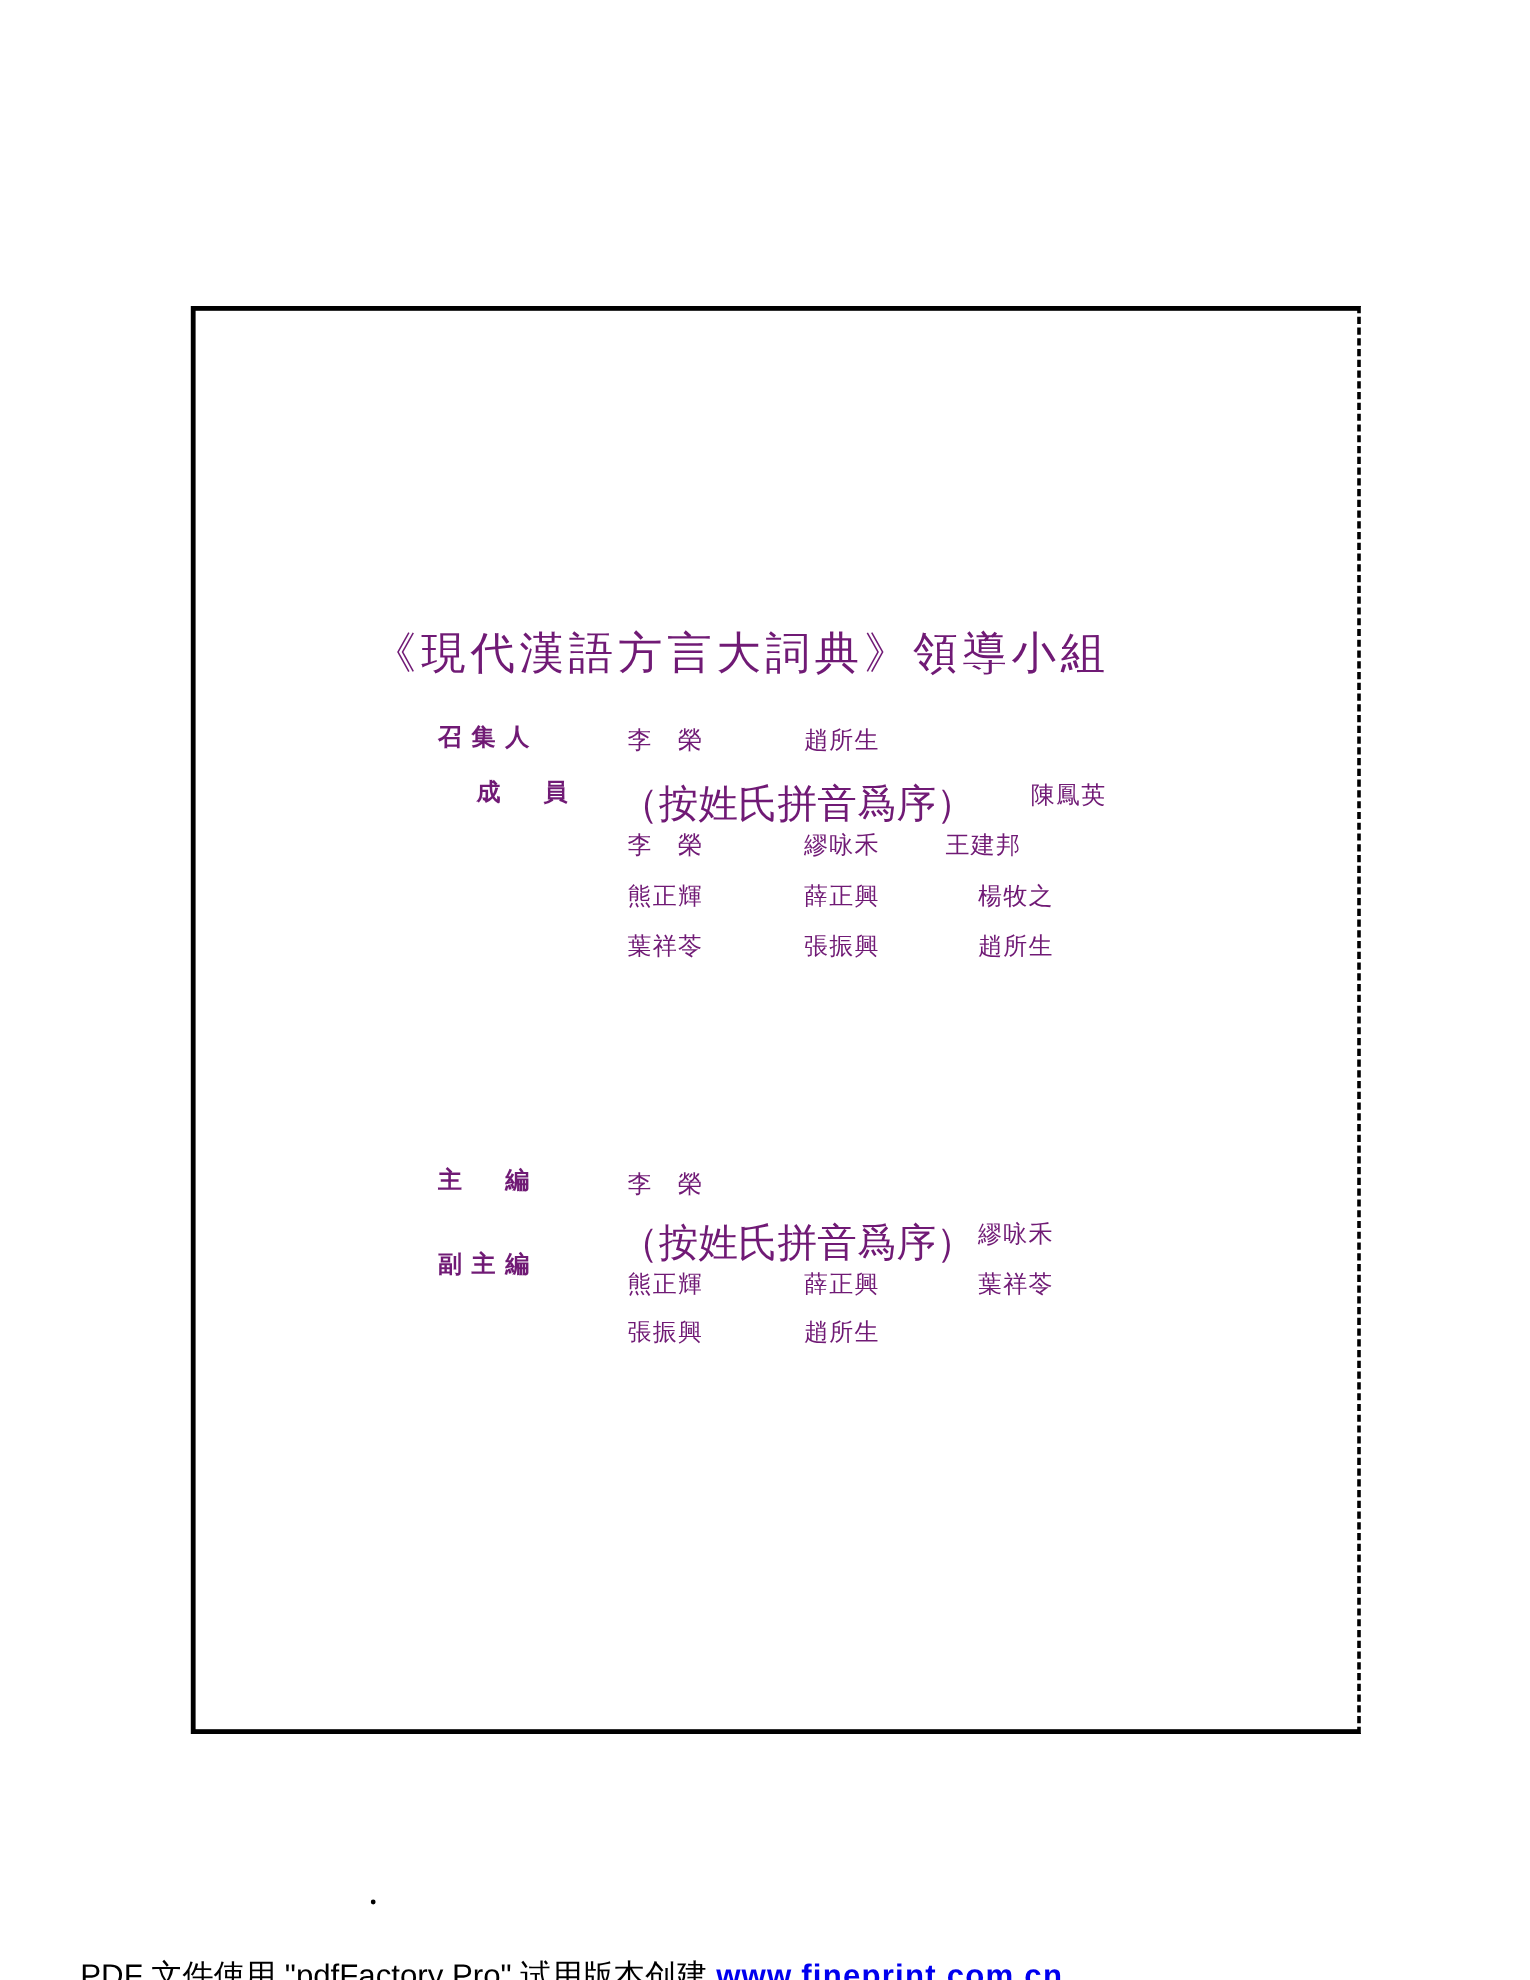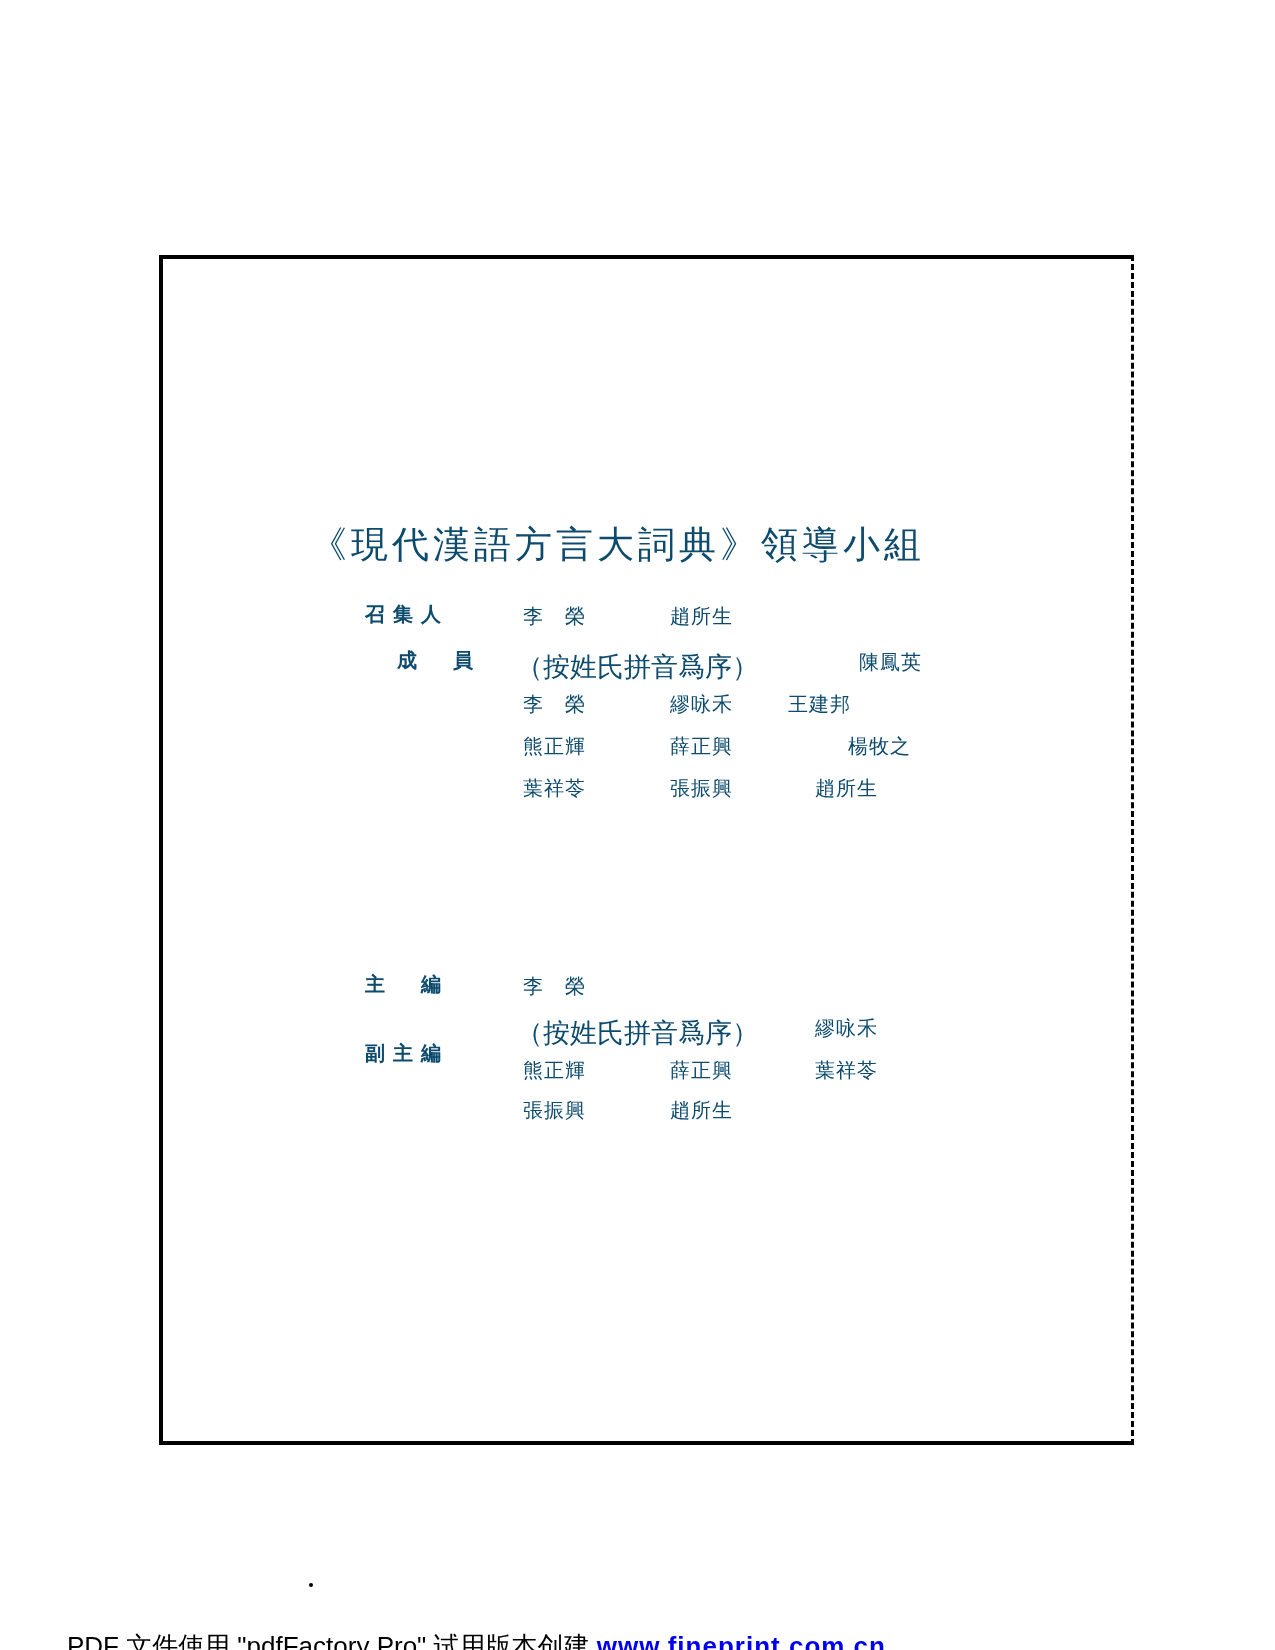--- a/index.html
+++ b/index.html
@@ -25,40 +25,40 @@
     box-sizing: border-box;
     border-top: 4px solid #000;
     border-left: 4px solid #000;
     border-bottom: 4px solid #000;
     border-right: 3px dashed #000;
   }
   .t {
     position: absolute;
     white-space: pre;
     line-height: 1;
-    color: #0c4a6e;
+    color: #701a75;
   }
   .group-title {
     font-size: 37px;
     letter-spacing: 4px;
     font-weight: normal;
     margin: 0;
   }
   .role-label {
     font-size: 20px;
     font-weight: bold;
     letter-spacing: 8px;
     font-family: "DejaVu Sans", sans-serif;
   }
   .name {
     font-size: 20px;
     letter-spacing: 1px;
   }
   .order-note {
-    font-size: 27px;
+    font-size: 33px;
     letter-spacing: 0;
   }
   .footer {
     position: absolute;
     left: 38px;
     top: 1598px;
     font-family: "Liberation Sans", sans-serif;
     font-size: 26px;
     white-space: pre;
     color: #000;
@@ -103,21 +103,21 @@
 
   <div>
     <span class="t name" style="left:523px; top:694px;">李　榮</span>
     <span class="t name" style="left:670px; top:694px;">繆咏禾</span>
     <span class="t name" style="left:788px; top:694px;">王建邦</span>
   </div>
 
   <div>
     <span class="t name" style="left:523px; top:736px;">熊正輝</span>
     <span class="t name" style="left:670px; top:736px;">薛正興</span>
-    <span class="t name" style="left:848px; top:736px;">楊牧之</span>
+    <span class="t name" style="left:815px; top:736px;">楊牧之</span>
   </div>
 
   <div>
     <span class="t name" style="left:523px; top:778px;">葉祥苓</span>
     <span class="t name" style="left:670px; top:778px;">張振興</span>
     <span class="t name" style="left:815px; top:778px;">趙所生</span>
   </div>
 
 
   <div>

